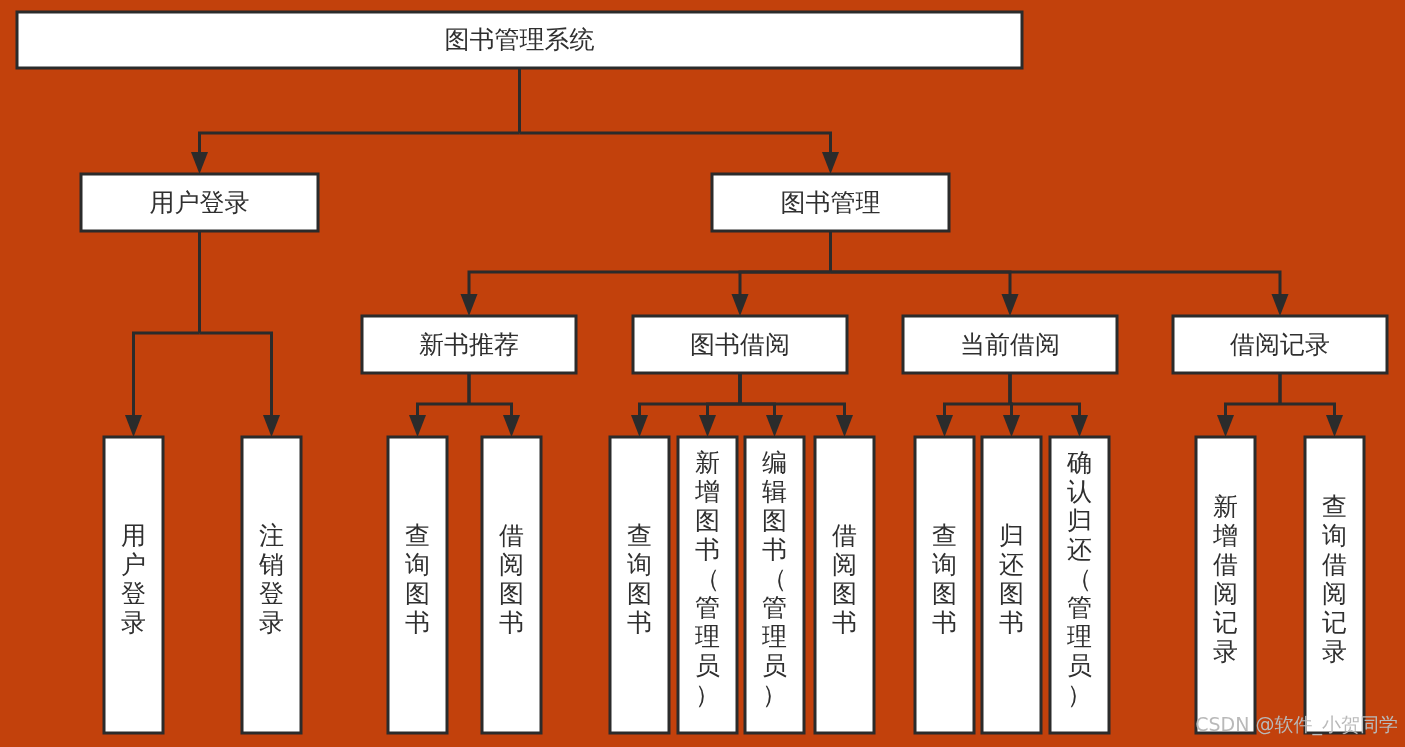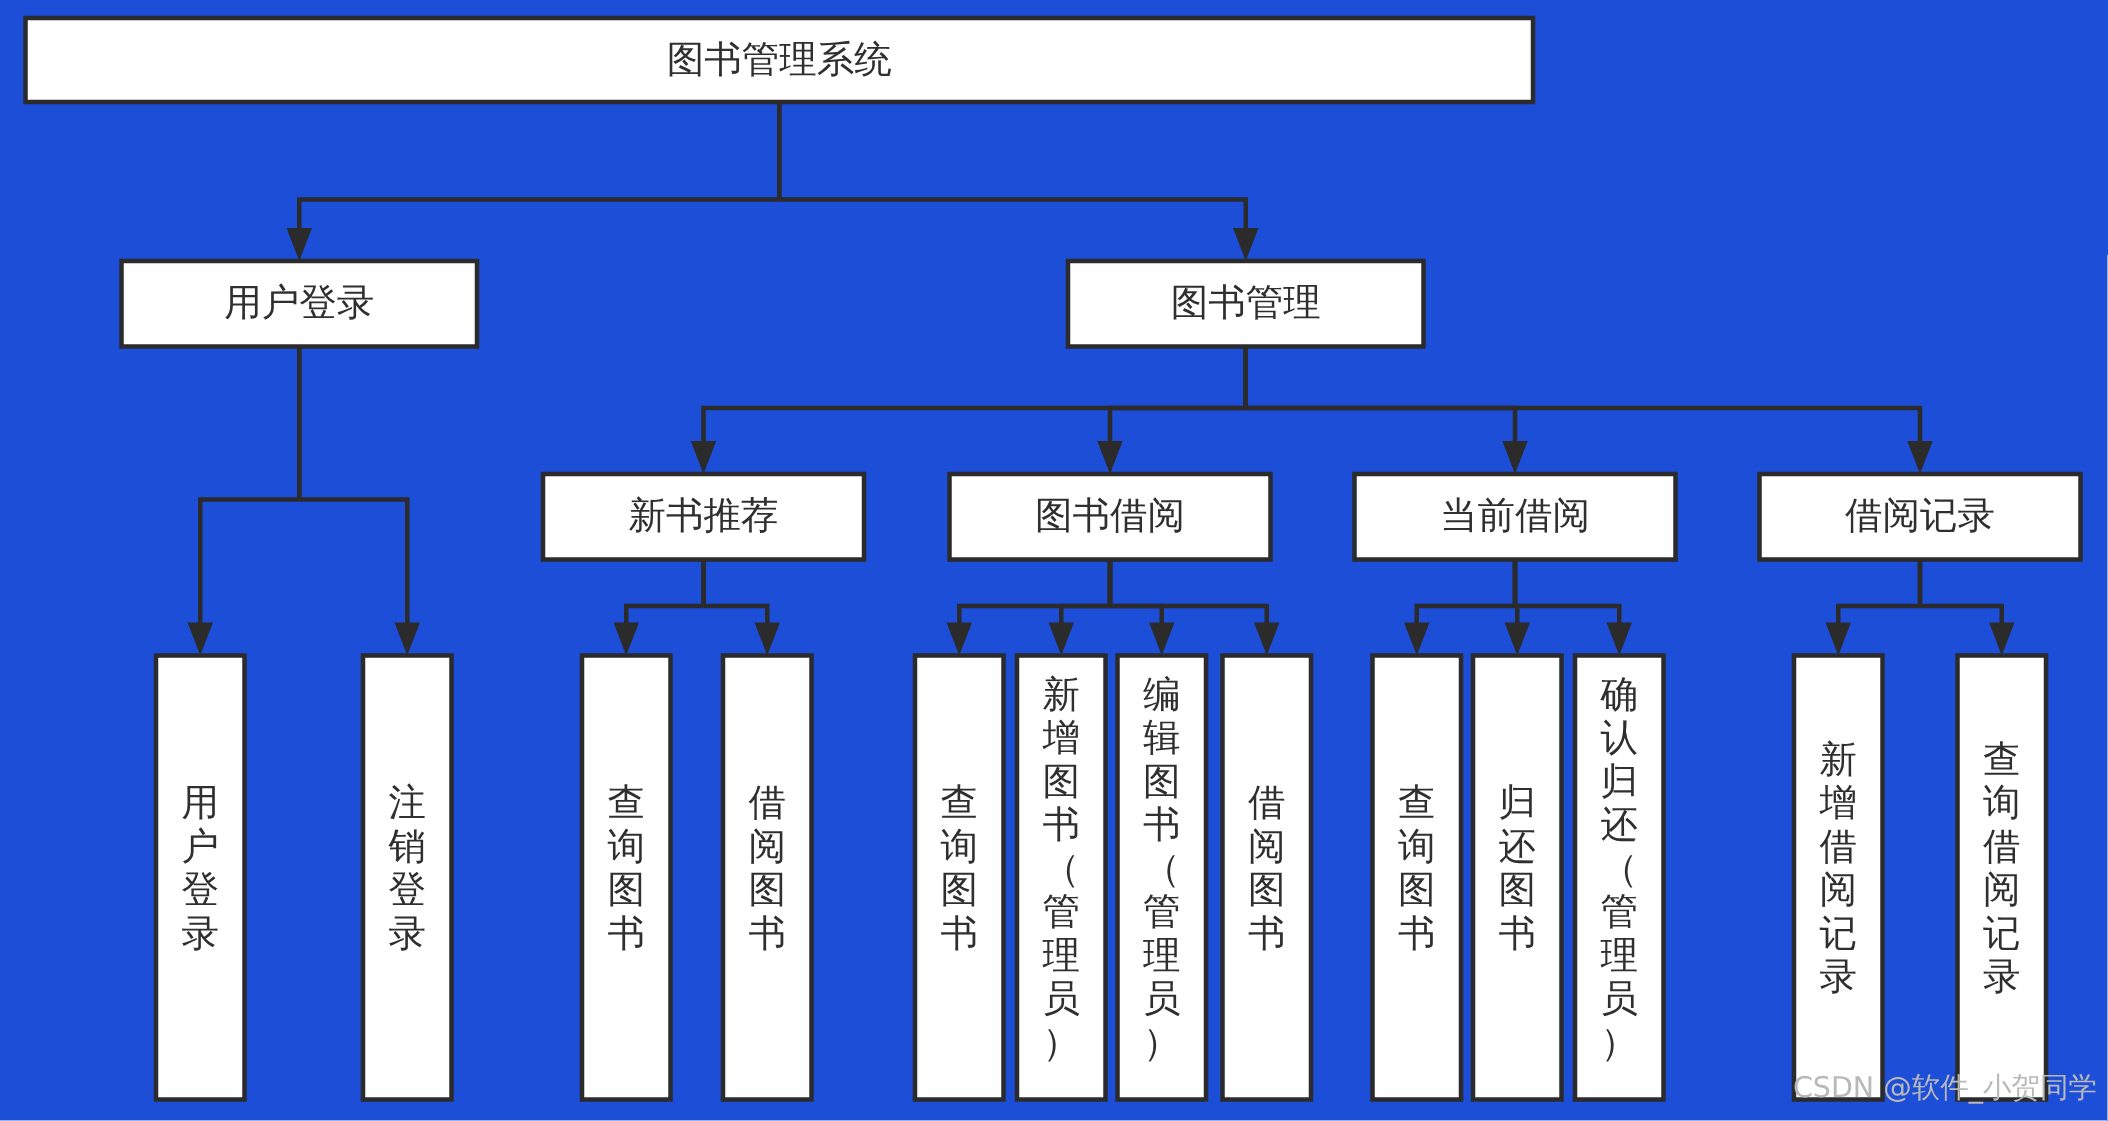--- a/index.html
+++ b/index.html
@@ -11,21 +11,21 @@
   body {
     width: 1405px;
     height: 747px;
     overflow: hidden;
     font-family: "DejaVu Sans", "Liberation Sans", sans-serif;
   }
   #diagram-root {
     position: relative;
     width: 1405px;
     height: 747px;
-    background: #1d4ed8;
+    background: #c2410c;
   }
   svg.diagram-canvas {
     position: absolute;
     left: 0;
     top: 0;
     width: 1405px;
     height: 747px;
     display: block;
   }
   .node-box {

